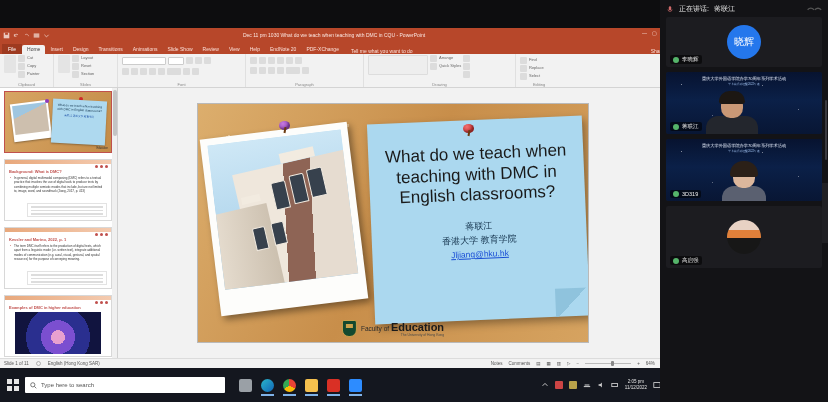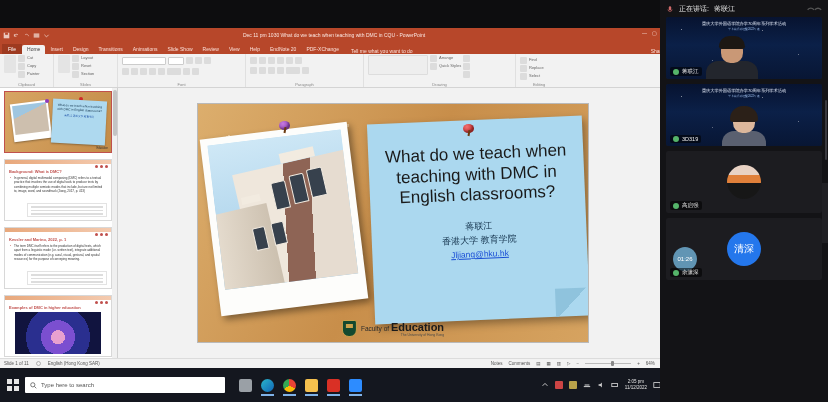--- a/index.html
+++ b/index.html
@@ -596,20 +596,27 @@
           <path d="M2.5 5.5a2.5 2.5 0 005 0" stroke="#d06a6a" fill="none" stroke-width="0.9"></path>
         </svg>
       <span class="spk">正在讲话:</span>
       <span class="spk">蒋联江</span>
       <svg style="margin-left:auto" width="16" height="8" viewBox="0 0 20 10">
           <path d="M2 6q4-4 8 0" stroke="#555" fill="none" stroke-width="1.6"></path>
           <path d="M11 6q4-4 8 0" stroke="#555" fill="none" stroke-width="1.6"></path>
         </svg>
     </div>
 
+    <div class="vtile first">
+      <div class="avatar">晓辉</div>
+      <div class="vname">
+        <span class="mi"></span>
+        <span class="nm">李晓辉</span>
+      </div>
+    </div>
 
     <div class="vtile">
       <div class="cam">
         <div class="stars"></div>
         <div class="banner">
           <span>重庆大学外国语学院办学70周年系列学术活动</span>
           <small>学术前沿论坛暨2022年会</small>
         </div>
         <div class="person" style="left:42%">
           <div style="position:relative">
@@ -648,26 +655,18 @@
 
 
     <div class="vtile">
       <div class="avatar" style="background:linear-gradient(180deg,#e8d2c4 0 28%, #e0803a 28% 52%, #171717 52% 100%)"></div>
       <div class="vname">
         <span class="mi"></span>
         <span class="nm">高启强</span>
       </div>
     </div>
 
-    <div class="vtile">
-      <div class="avatar">清深</div>
-      <div class="timerbadge">01:26</div>
-      <div class="vname">
-        <span class="mi"></span>
-        <span class="nm">余潇深</span>
-      </div>
-    </div>
 
     <div class="vscroll2"></div>
     <div class="sidecut"></div>
   </div>
 
 </div>
 
 </body></html>

